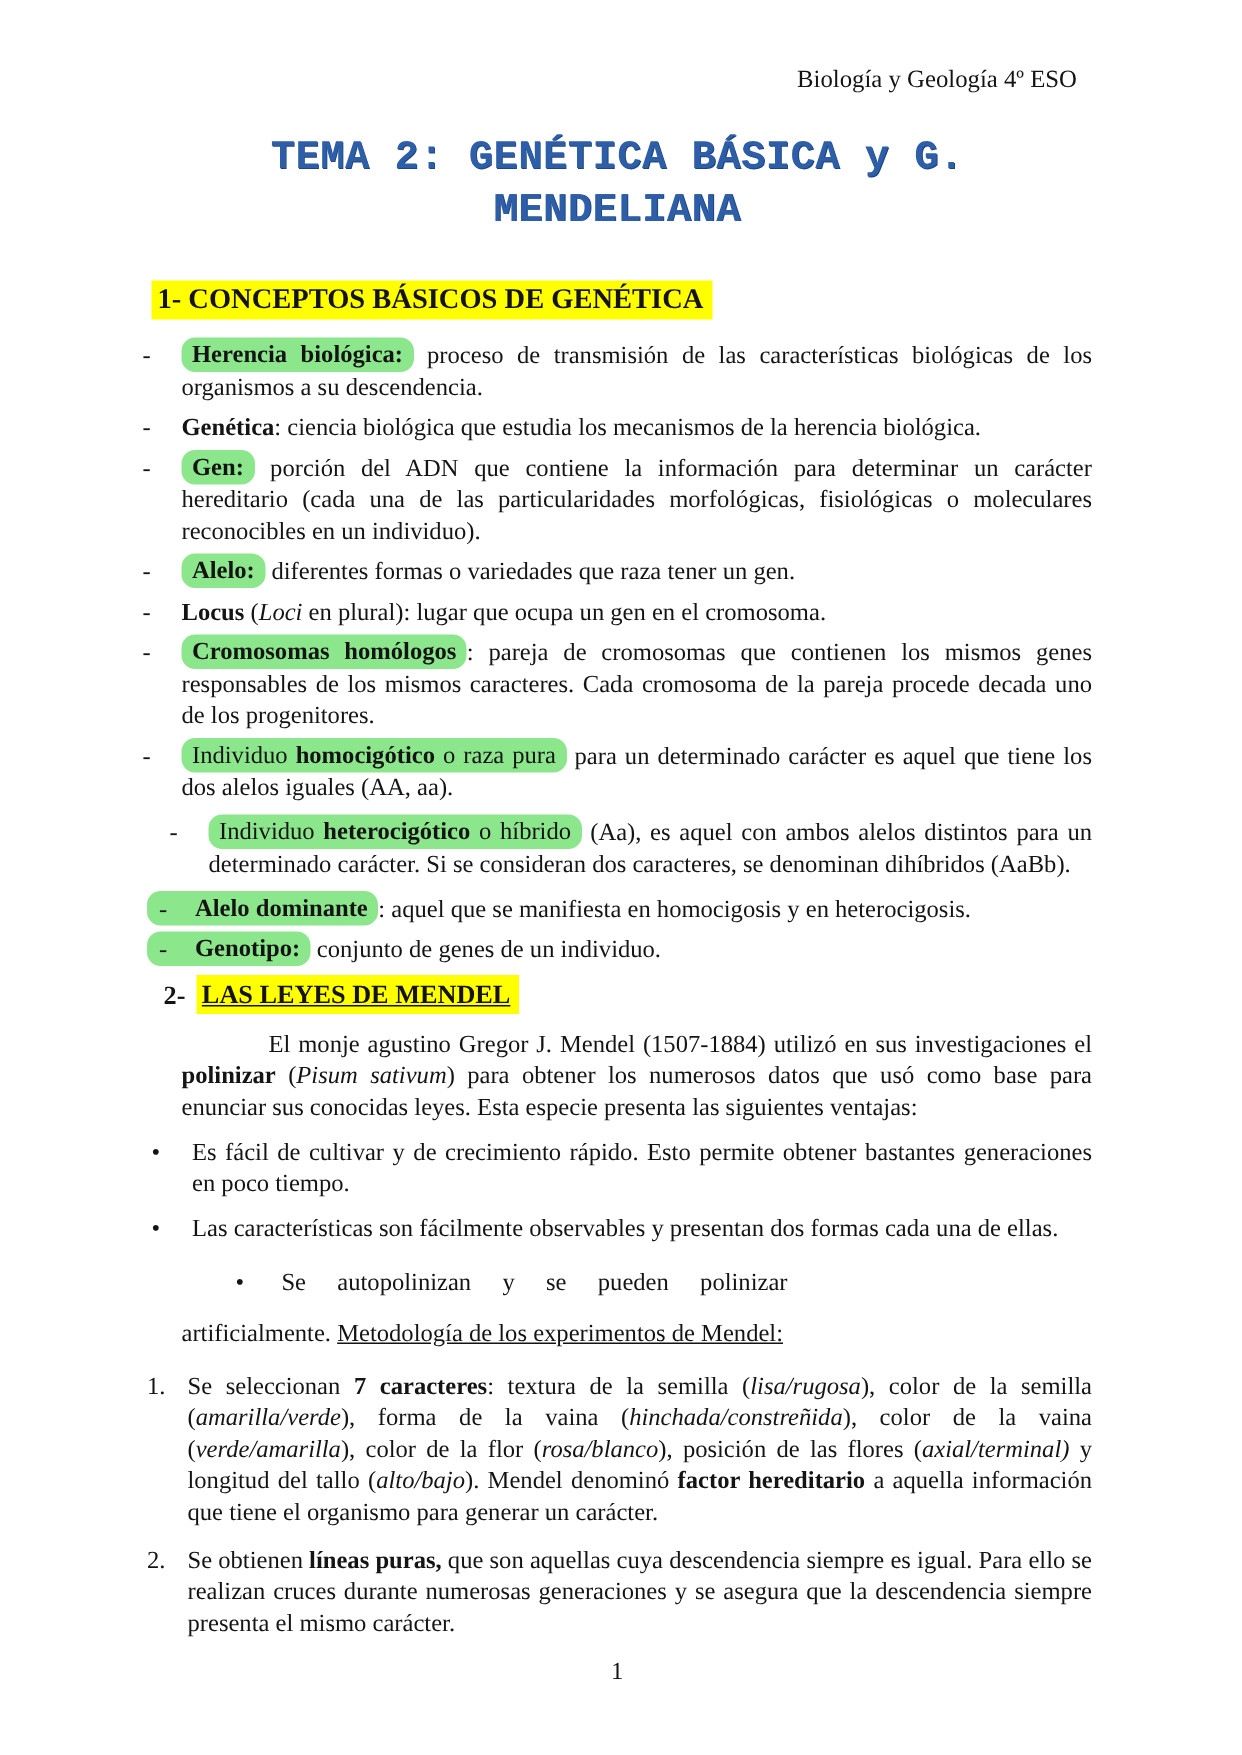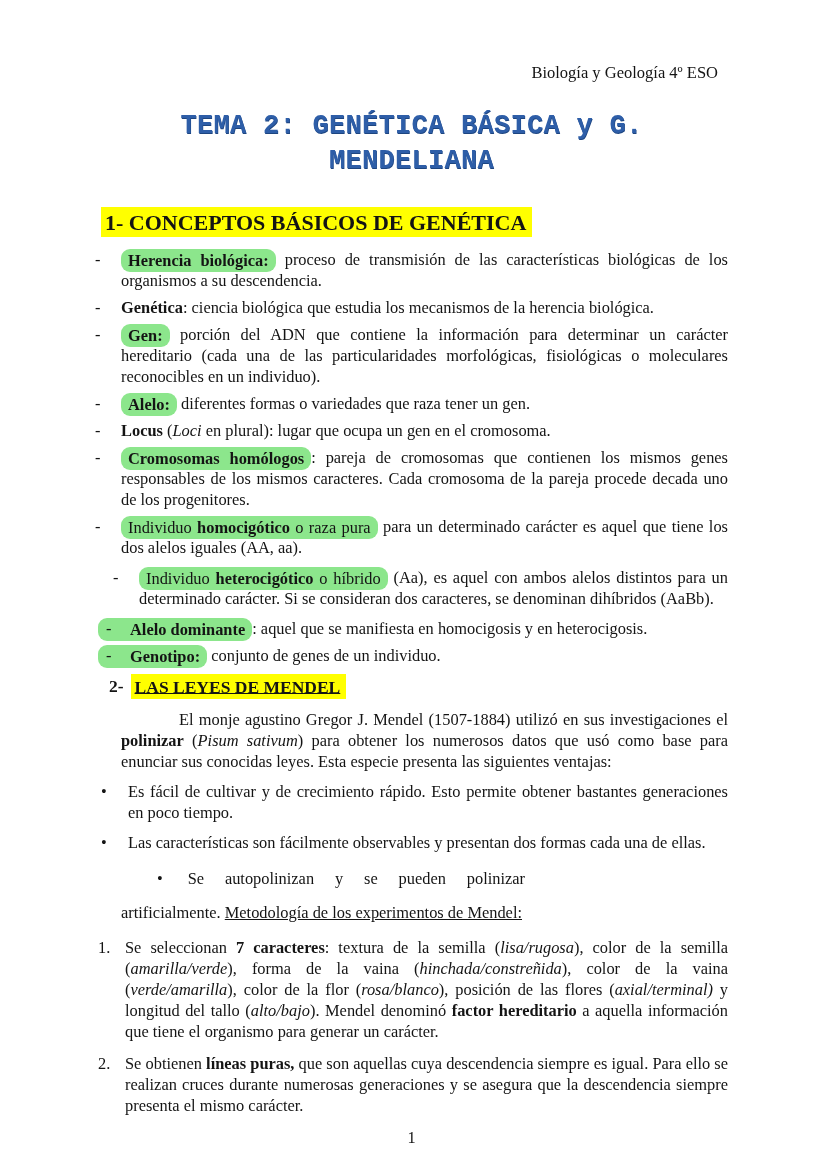--- a/index.html
+++ b/index.html
@@ -1,38 +1,38 @@
 <!DOCTYPE html>
 <html style="--highlight-yellow: #FFFF00; --highlight-green: #8CE68C; --title-blue: #2E5EA8;"><head>
 <meta charset="utf-8">
 <style>
   html,body { margin:0; padding:0; }
   body {
     width:828px; height:1170px; background:#ffffff; overflow:hidden;
     font-family:"Liberation Serif","DejaVu Serif",serif;
     font-size:16.4px; line-height:1.28; color:#141414;
   }
-  .page { padding:62px 100px 0 95px; box-sizing:border-box; }
+  .page { padding:42px 100px 0 95px; box-sizing:border-box; }
 
   .hdr { text-align:right; font-size:16.5px; margin:0 10px 26px 0; }
 
   .title {
     text-align:center; font-size:27px; font-weight:bold; letter-spacing:.3px;
     color:var(--title-blue,#2E5EA8); text-shadow:.6px .6px 0 #1d4580;
     margin:0 0 30px 0;
     font-family:Liberation Mono, monospace;
   }
 
   .hy { background:var(--highlight-yellow,#FFFF00); padding:2.5px 6px 3px 4px; }
   .hg {
     background:var(--highlight-green,#8CE68C); border-radius:9px; padding:1.5px 7px 2.5px;
     -webkit-box-decoration-break:clone; box-decoration-break:clone;
   }
 
-  .h1 { margin:0 0 13px 6px; font-size:22px; font-weight:bold; }
+  .h1 { margin:0 0 13px 6px; font-size:19px; font-weight:bold; }
   .h2 { margin:9px 0 11px 14px; font-size:17.5px; font-weight:bold; }
   .h2 .num { margin-right:7px; }
   .h2 .hy { text-decoration:underline; }
 
   .ditem { display:flex; margin-bottom:6px; }
   .ditem .marker { width:26px; flex:none; }
   .dbody { flex:1; text-align:justify; }
   .ditem.nd { display:block; padding-left:3px; margin-bottom:6px; }
   .capdash { padding-left:8px; }
   .dashin { display:inline-block; width:24px; }

